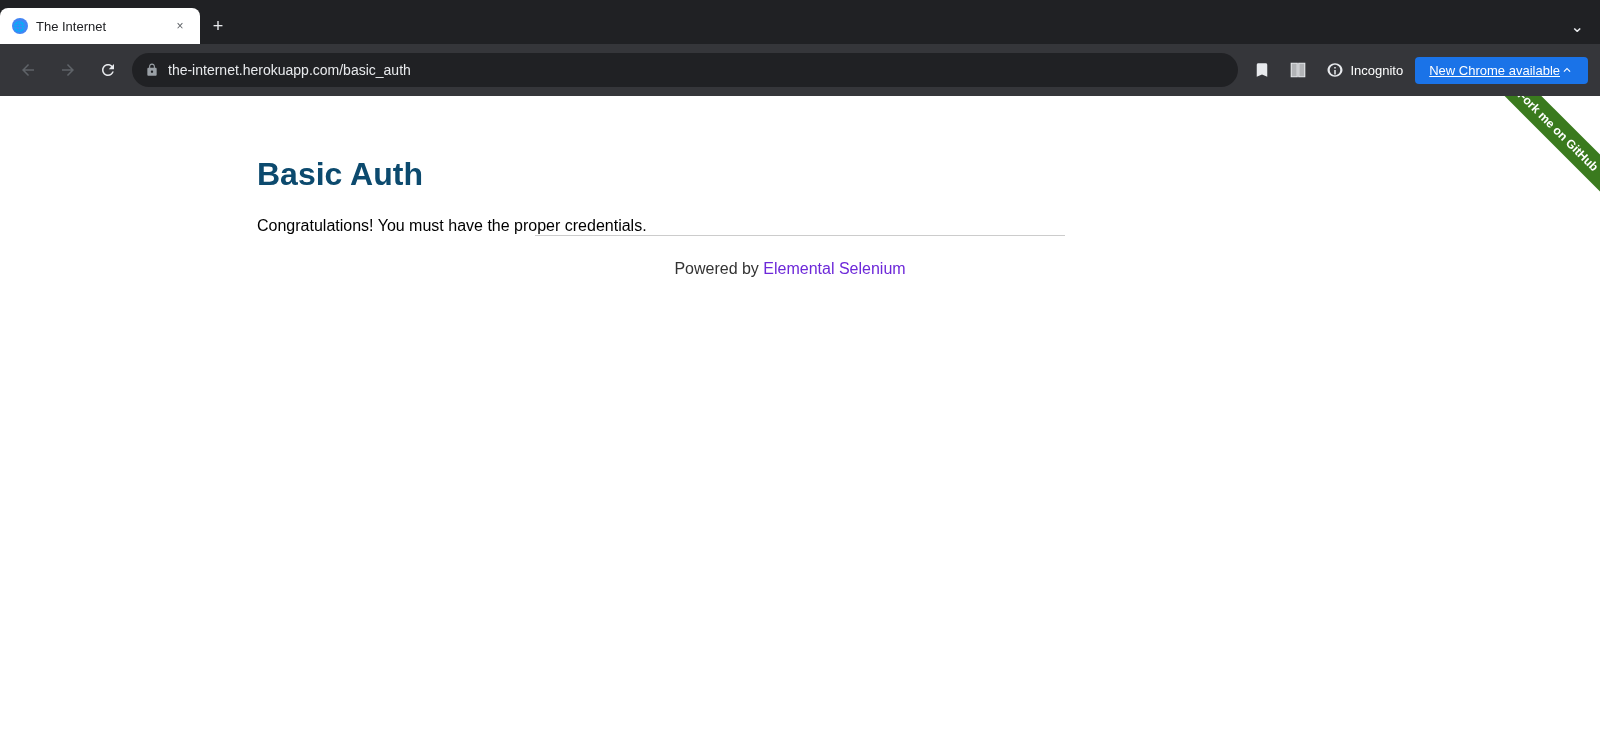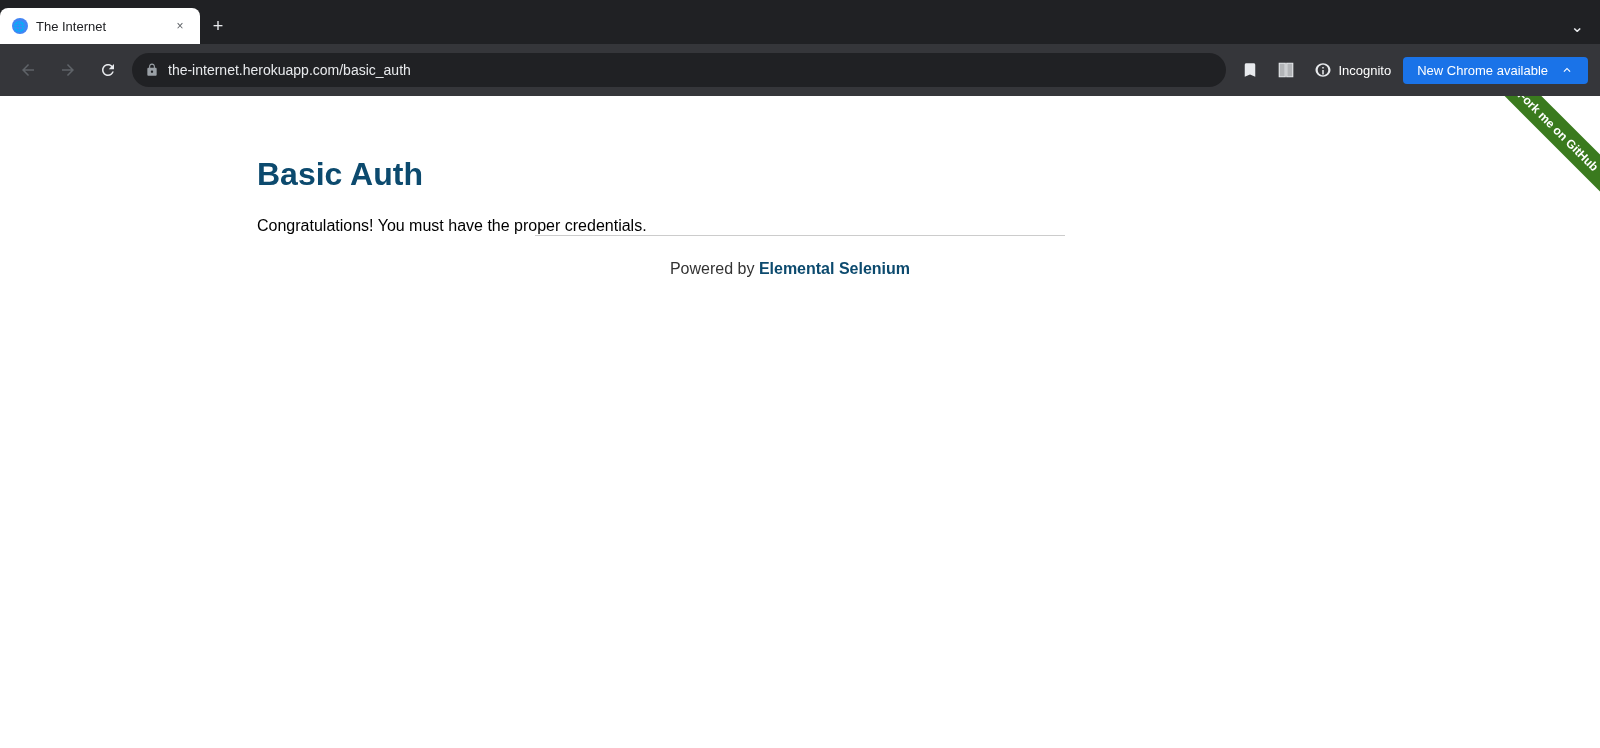--- a/index.html
+++ b/index.html
@@ -198,22 +198,23 @@
     .new-chrome-btn {
       background: #1a73e8;
       color: #fff;
       font-size: 13px;
       font-weight: 500;
       padding: 6px 14px;
       border-radius: 4px;
       cursor: pointer;
       display: flex;
       align-items: center;
-      gap: 12px;
+      gap: 0;
       white-space: nowrap;
+      text-decoration: underline;
     }
 
     
     .page-content {
       background: #fff;
       width: 100%;
       height: calc(748px - 44px - 48px);
       position: relative;
       overflow: hidden;
     }
@@ -242,23 +243,22 @@
     }
 
     .powered-by {
       text-align: center;
       font-size: 16px;
       color: #333;
       margin-right: 20px;
     }
 
     .powered-by a {
-      color: #0c4a6e;
+      color: #6d28d9;
       text-decoration: none;
-      font-weight: bold;
     }
 
     
     .fork-ribbon {
       position: absolute;
       top: 0;
       right: 0;
       width: 120px;
       height: 120px;
       overflow: hidden;

